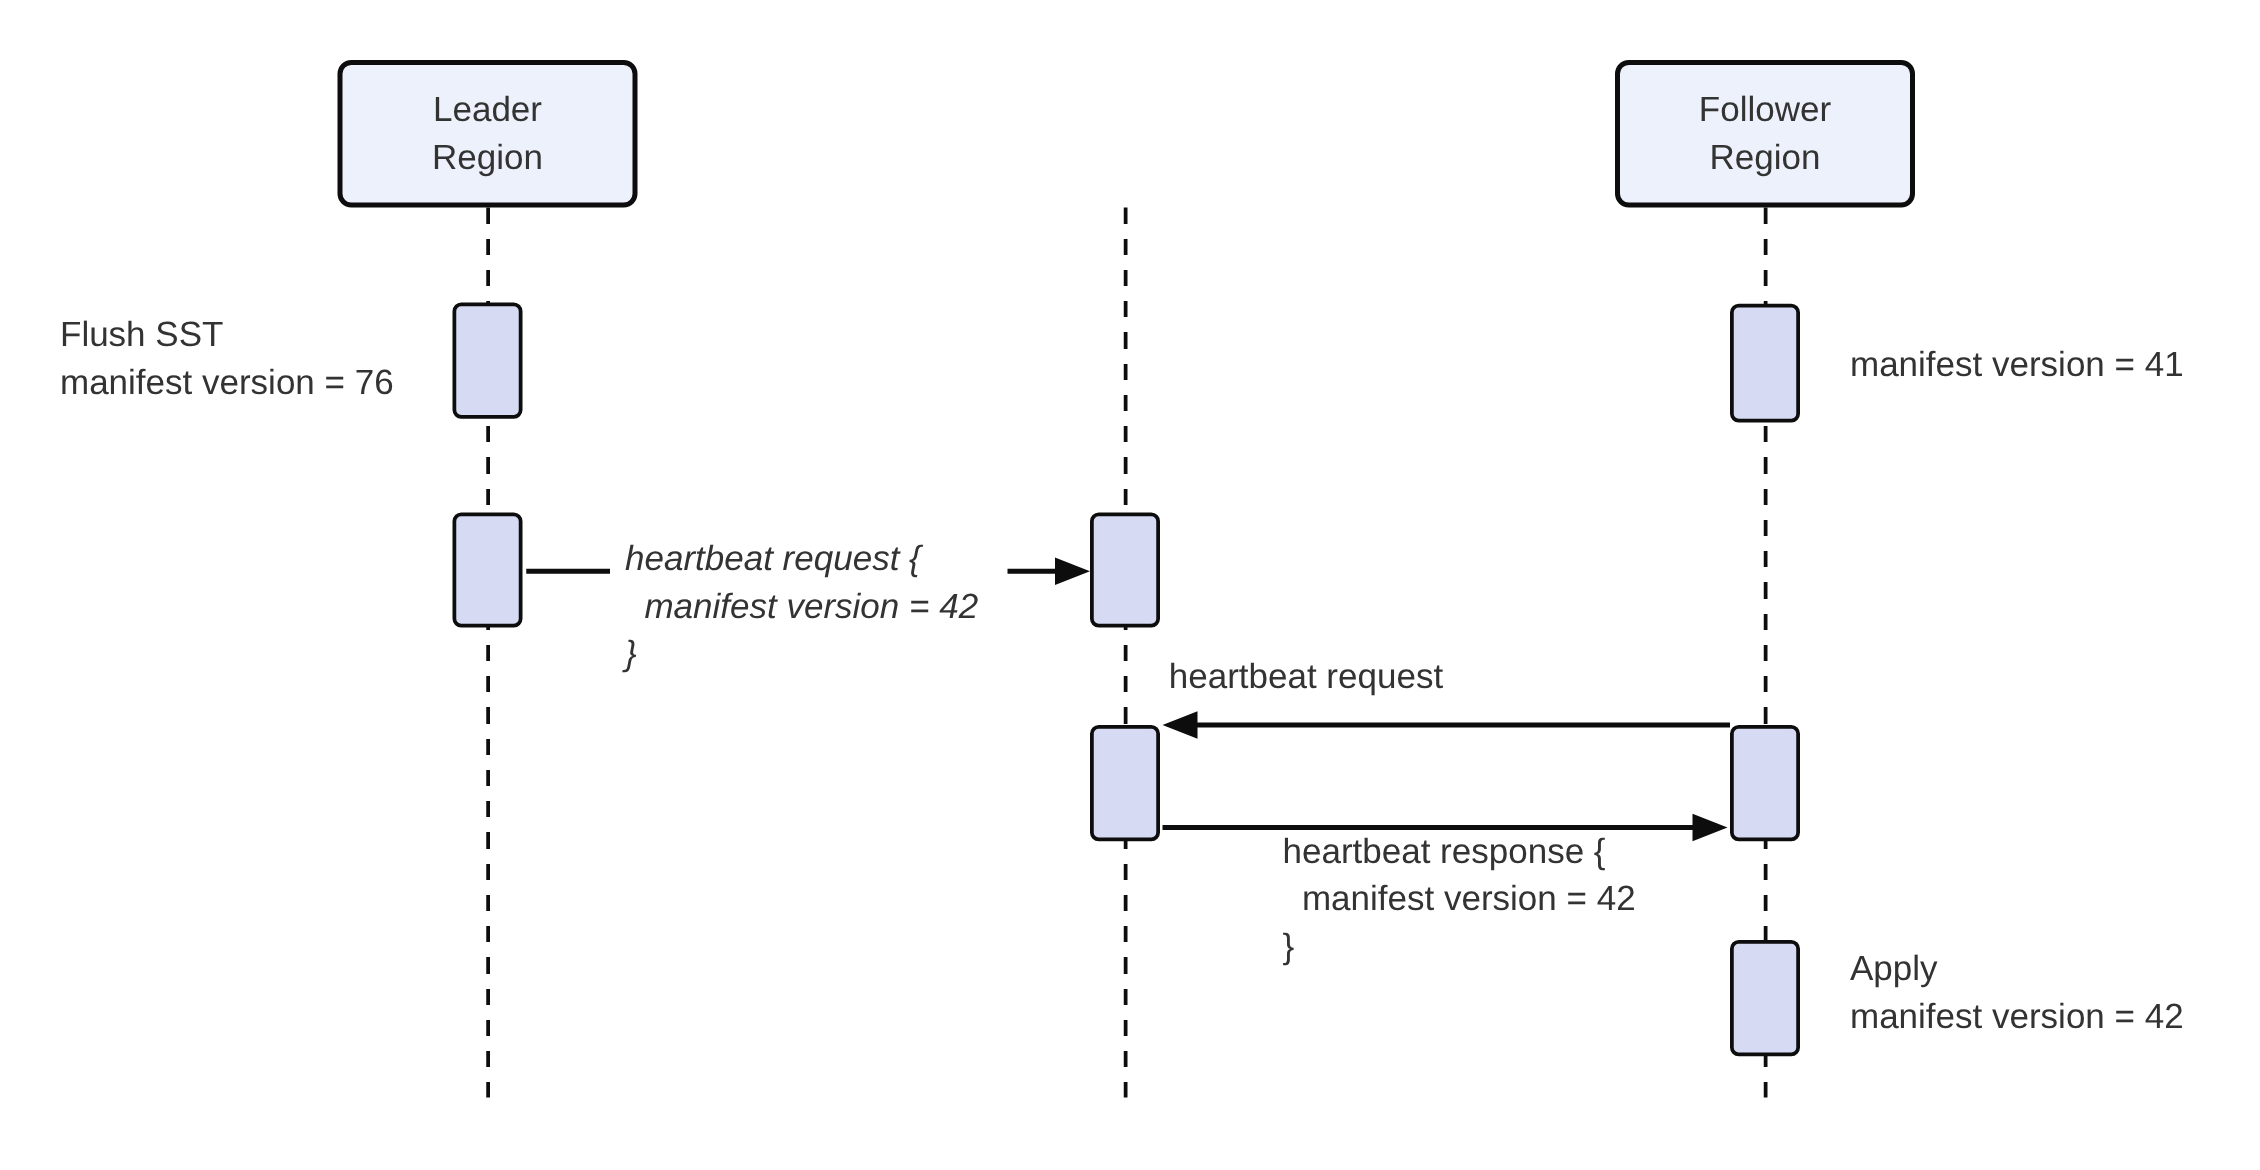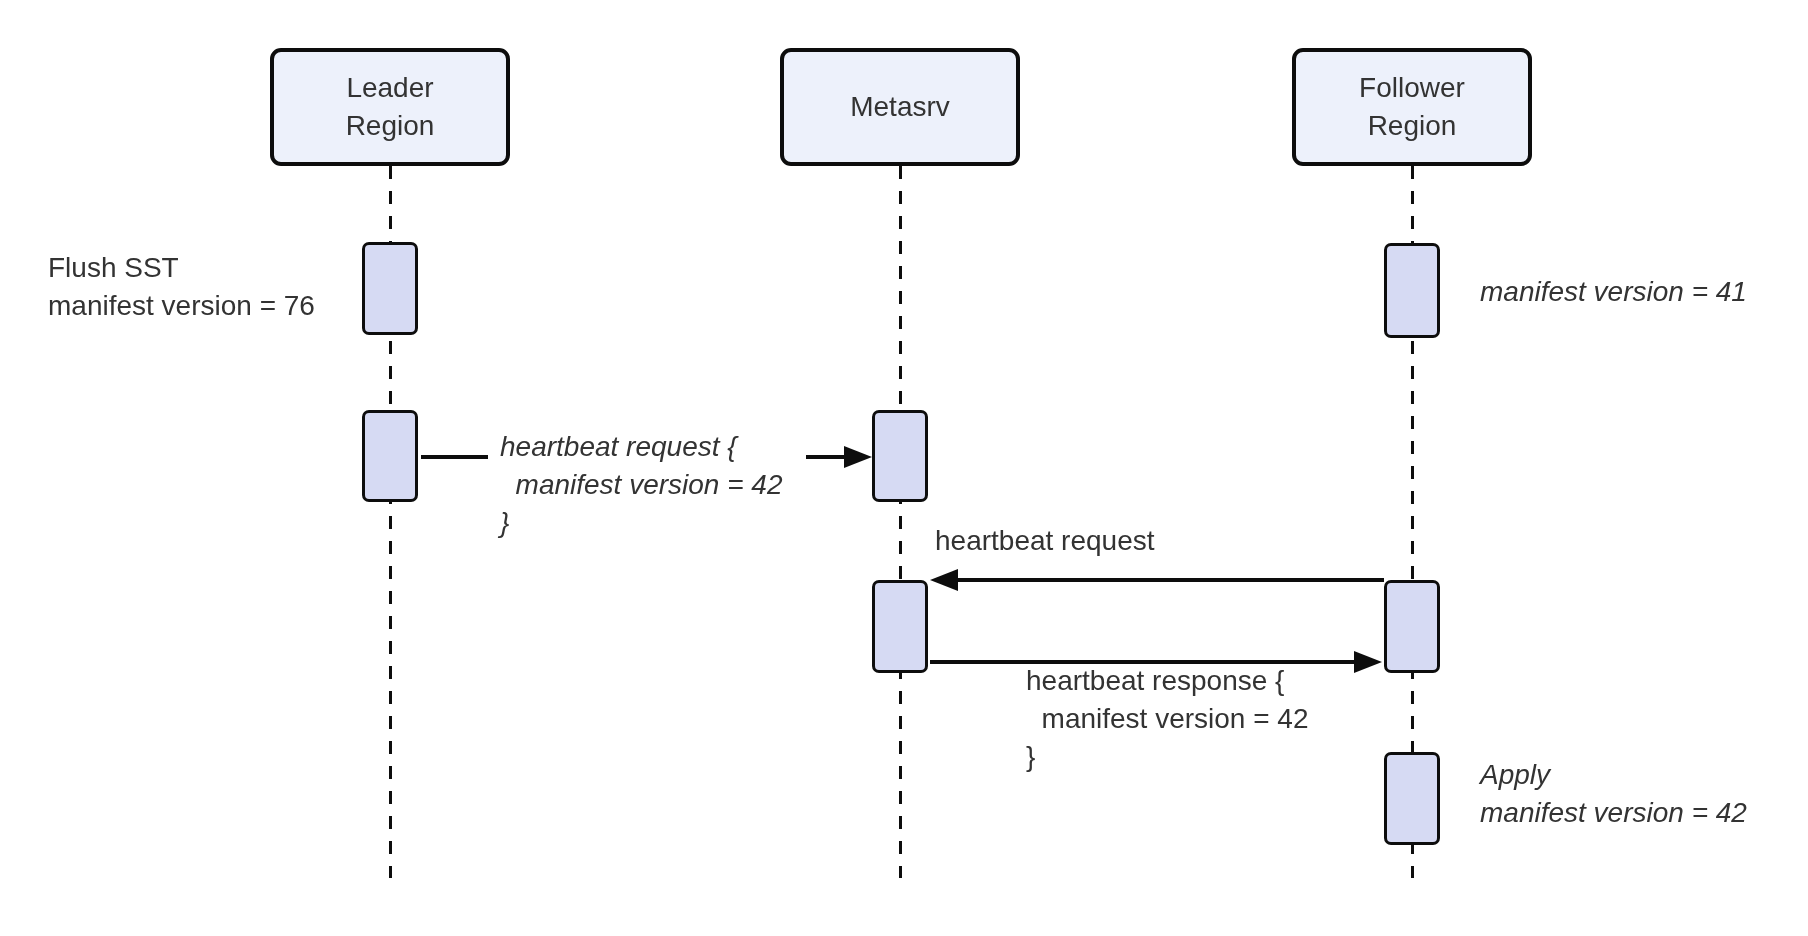--- a/index.html
+++ b/index.html
@@ -65,23 +65,20 @@
 </style>
 </head>
 <body style="background: rgb(255, 255, 255);">
 
 <div class="canvas">
 
   <div class="participant" style="left:270px;">
     <span>Leader
 Region</span>
   </div>
-  <div class="participant" style="left:780px;">
-    <span>Metasrv</span>
-  </div>
   <div class="participant" style="left:1292px;">
     <span>Follower
 Region</span>
   </div>
 
   <div class="lifeline" style="left:389px;"></div>
   <div class="lifeline" style="left:899px;"></div>
   <div class="lifeline" style="left:1411px;"></div>
 
   <div class="activation" style="left:362px;top:242px;height:93px;"></div>
@@ -104,17 +101,17 @@
   <div class="label center" style="left:935px;top:522px;width:448px;">heartbeat request</div>
 
   <div class="msg-line" style="left:930px;top:660px;width:426px;"></div>
   <div class="head right" style="left:1354px;top:651px;"></div>
   <div class="label" style="left:1026px;top:662px;">heartbeat response {
   manifest version = 42
 }</div>
 
   <div class="label" style="left:48px;top:249px;">Flush SST
 manifest version = 76</div>
-  <div class="label" style="left:1480px;top:273px;font-style:italic;">manifest version = 41</div>
-  <div class="label" style="left:1480px;top:756px;font-style:italic;">Apply
+  <div class="label" style="left:1480px;top:273px;">manifest version = 41</div>
+  <div class="label" style="left:1480px;top:756px;">Apply
 manifest version = 42</div>
 
 </div>
 
 </body></html>

